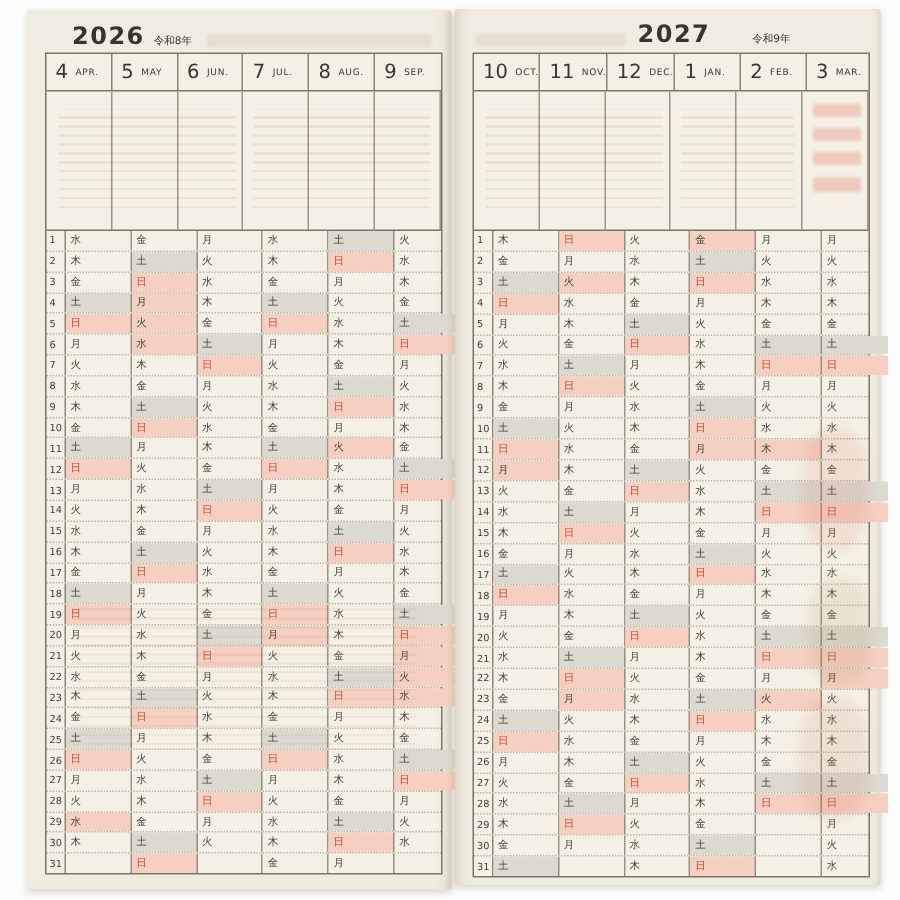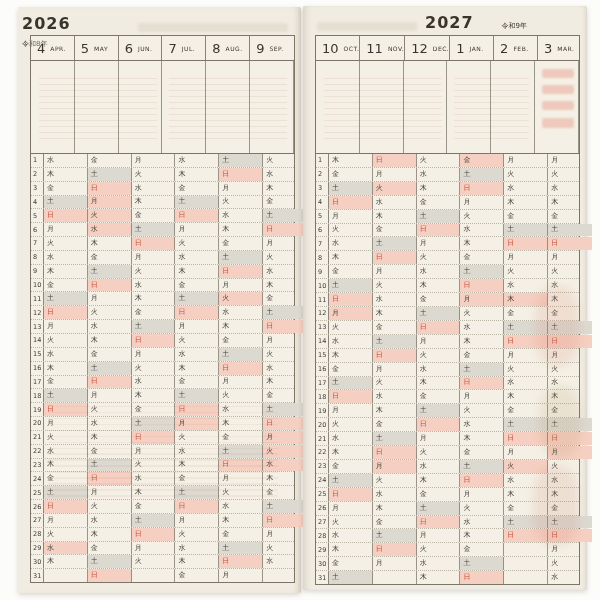--- a/index.html
+++ b/index.html
@@ -6,21 +6,21 @@
   body{width:600px;height:600px;background:#fcfcfb;position:relative;overflow:hidden;
        font-family:"DejaVu Sans","Liberation Sans",sans-serif;}
   .page{position:absolute;background:#f1ece1;border-radius:2px;
         box-shadow:0 2px 5px rgba(60,50,30,.18);}
   #left-page{left:18px;top:7px;width:283px;height:586px;
         box-shadow:0 2px 5px rgba(60,50,30,.18), inset -7px 0 9px -7px rgba(90,75,50,.35);}
   #right-page{left:303px;top:6px;width:284px;height:584px;
         box-shadow:0 2px 5px rgba(60,50,30,.18), inset 7px 0 9px -7px rgba(90,75,50,.28),
                    inset -4px 0 5px -4px rgba(90,75,50,.25);}
   .year-wrap{position:absolute;top:7px;display:flex;align-items:baseline;gap:6px;color:#3a352c;}
-  #left-page .year-wrap{left:4px;flex-direction:column;}
+  #left-page .year-wrap{left:30px;}
   #right-page .year-wrap{left:122px;gap:28px;}
   .year{font-size:16px;letter-spacing:1px;font-weight:bold;}
   .era{font-size:7px;}
   .calendar{position:absolute;left:12px;width:265px;border:1px solid #7b7568;
             display:flex;flex-direction:column;box-sizing:border-box;background:rgba(255,252,244,.25);}
   #left-page .calendar{top:28px;height:548px;}
   #right-page .calendar{top:29px;height:550px;}
   .month-row{height:25px;display:flex;border-bottom:1px solid #7b7568;box-sizing:border-box;}
   .mcell{flex:0 0 16.6667%;box-sizing:border-box;display:flex;align-items:center;gap:5px;
          padding-left:6px;color:#3a352c;}

